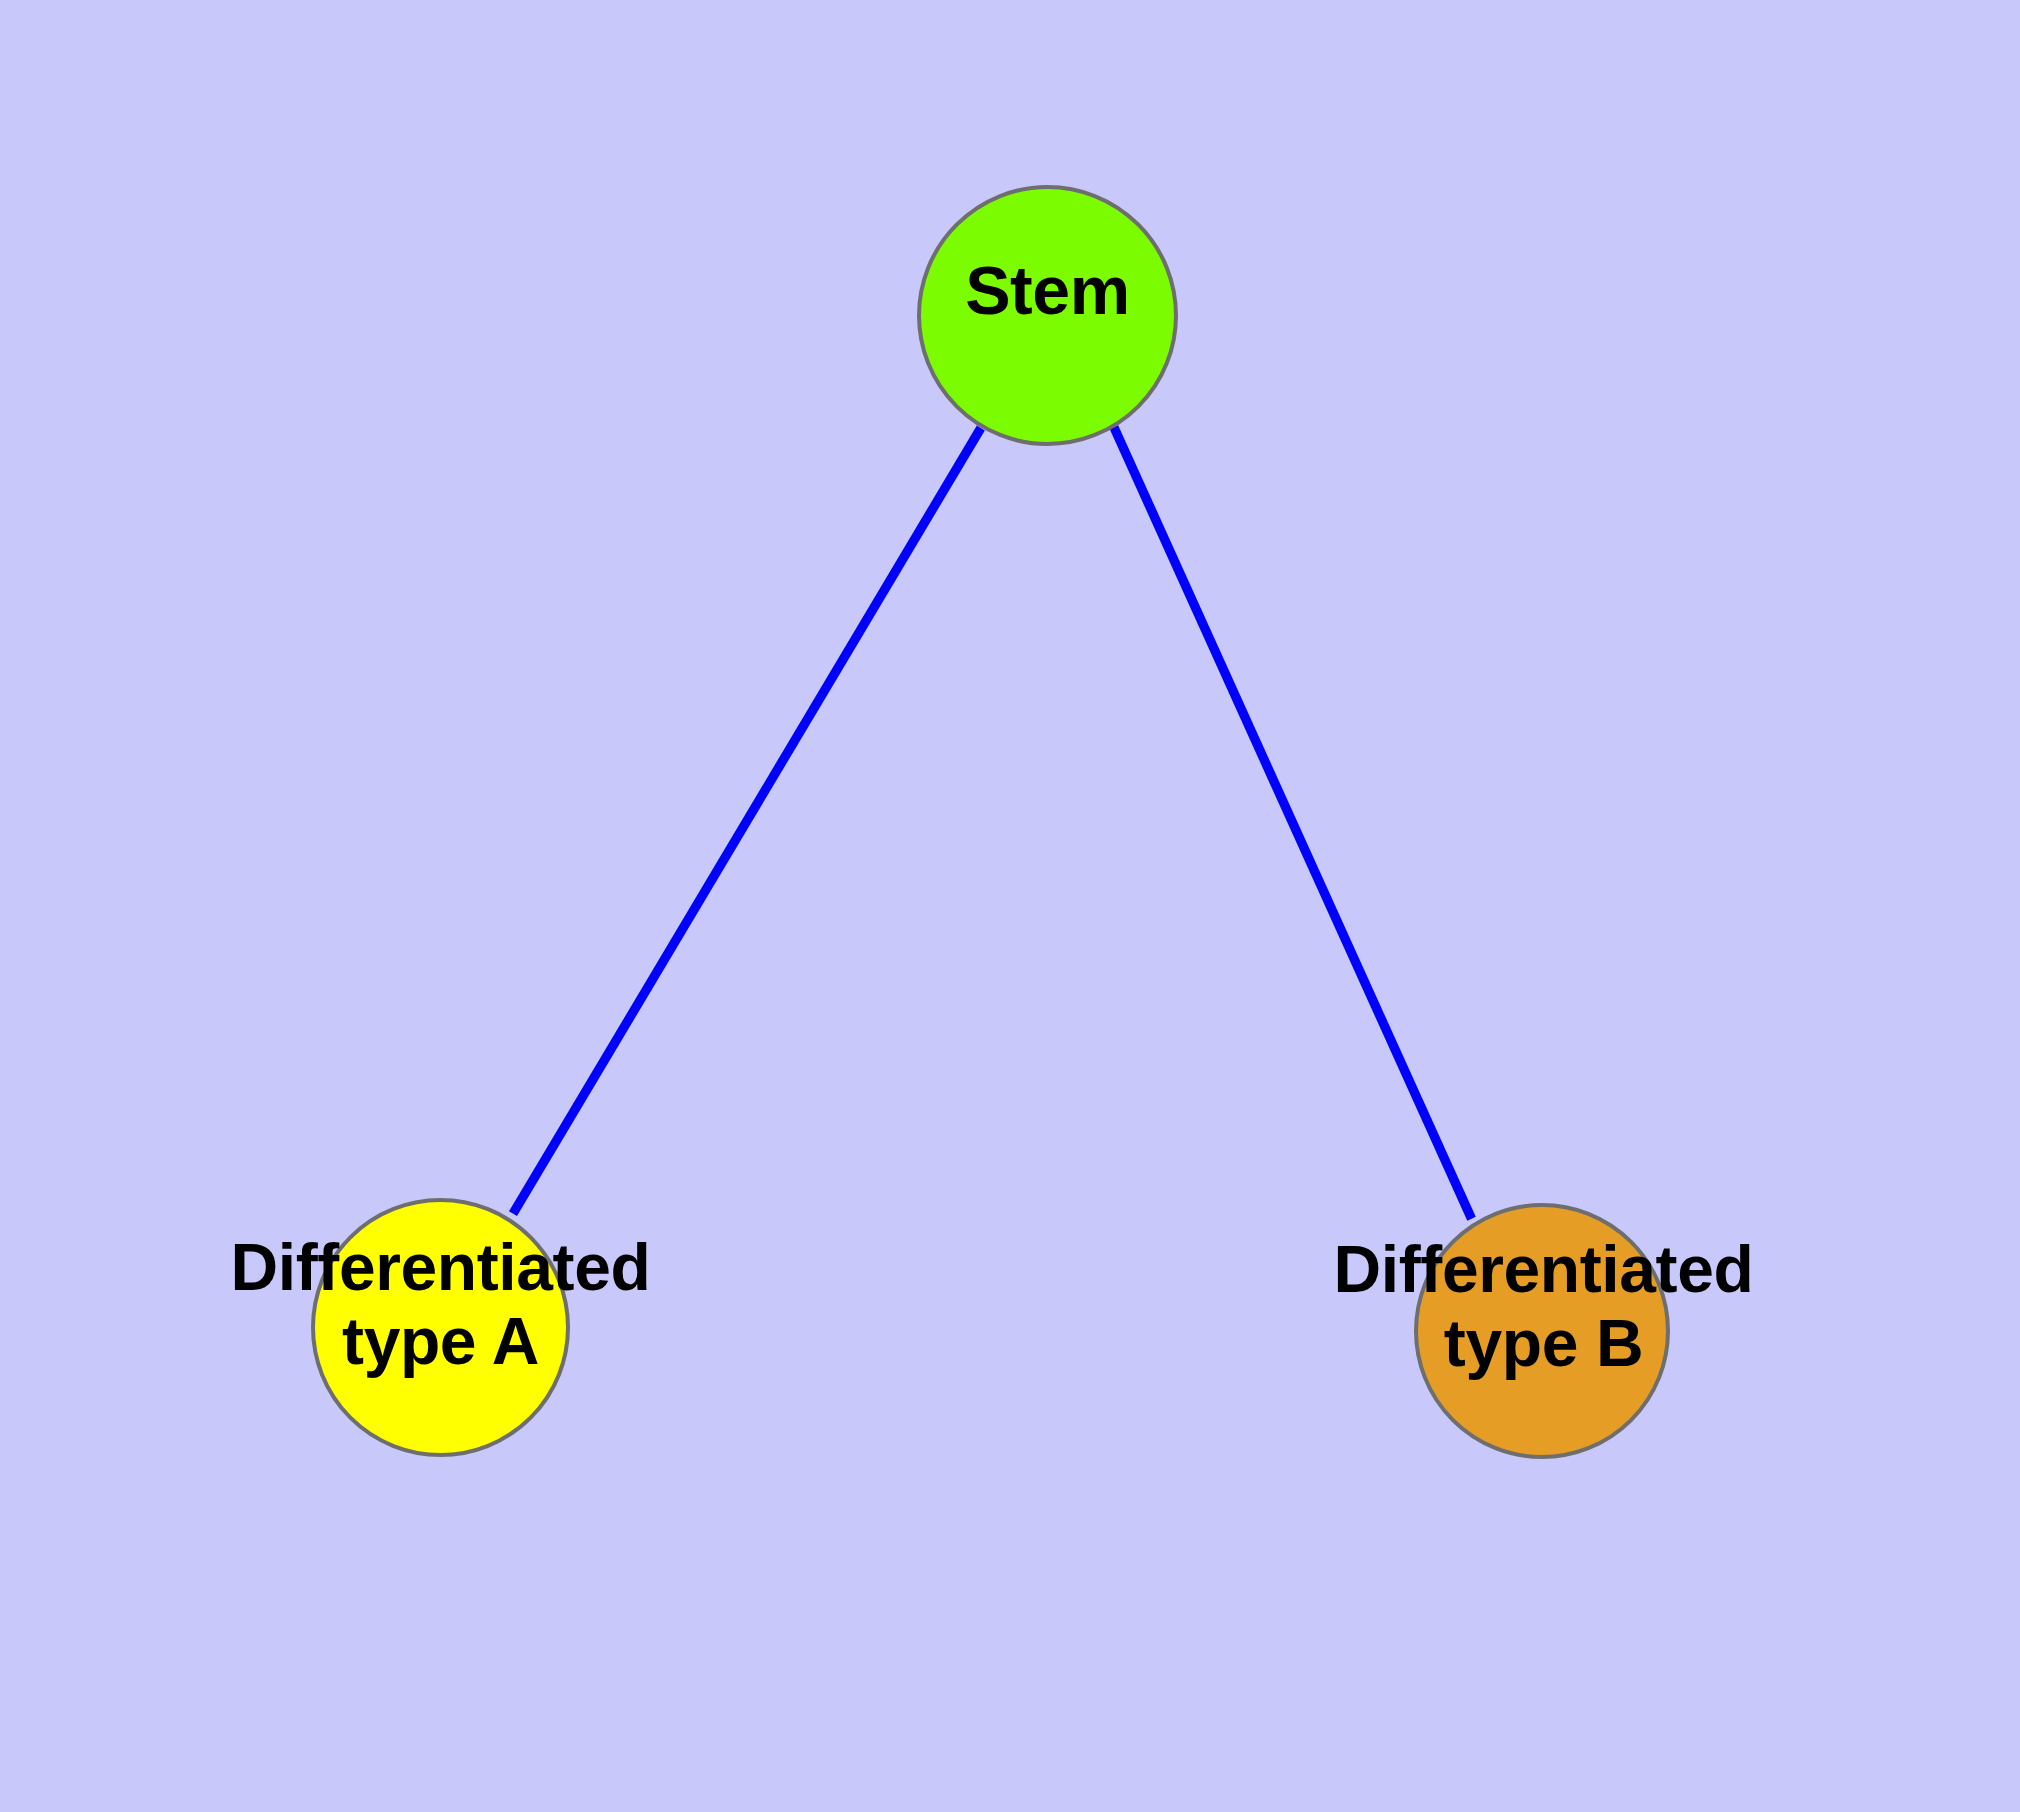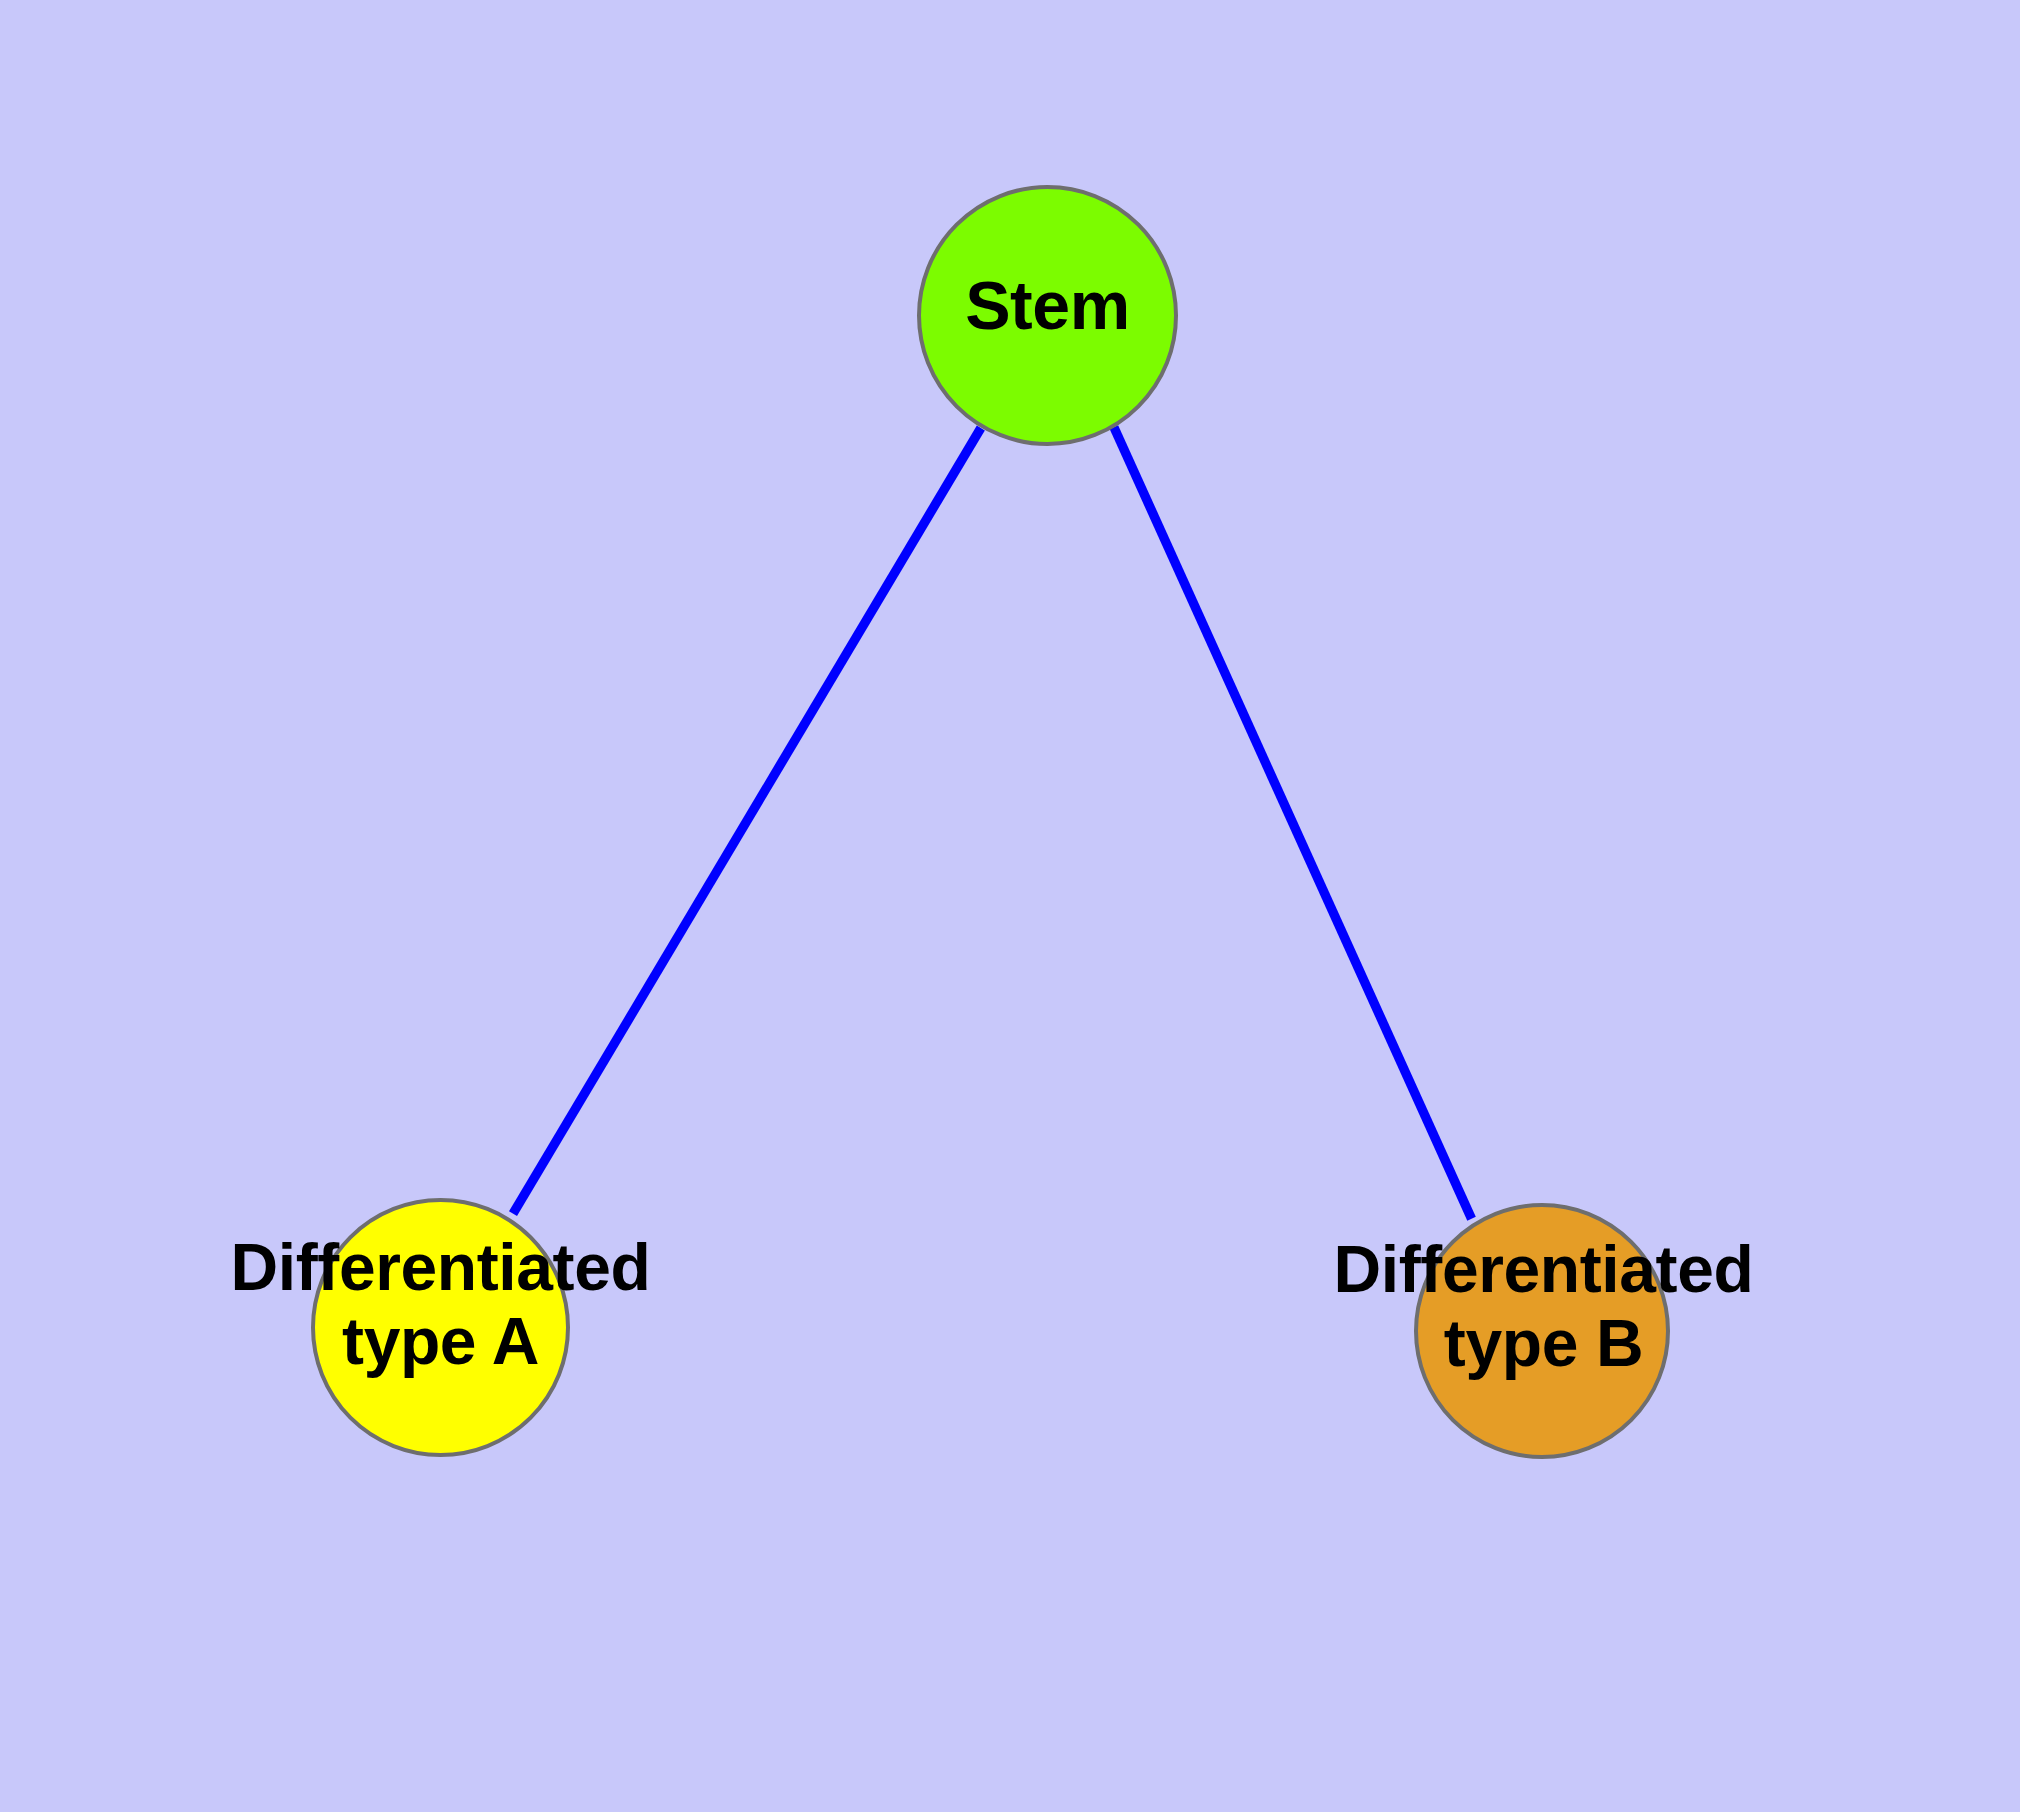--- a/index.html
+++ b/index.html
@@ -55,21 +55,21 @@
     position: absolute;
     color: #000000;
     font-weight: bold;
     text-align: center;
     white-space: pre;
     line-height: 1.12;
     letter-spacing: -0.4px;
   }
   #label-stem {
     left: 793px;
-    top: 267px;
+    top: 252px;
     width: 509px;
     font-size: 68px;
   }
   #label-type-a {
     left: 186px;
     top: 1231px;
     width: 509px;
     font-size: 66px;
   }
   #label-type-b {

